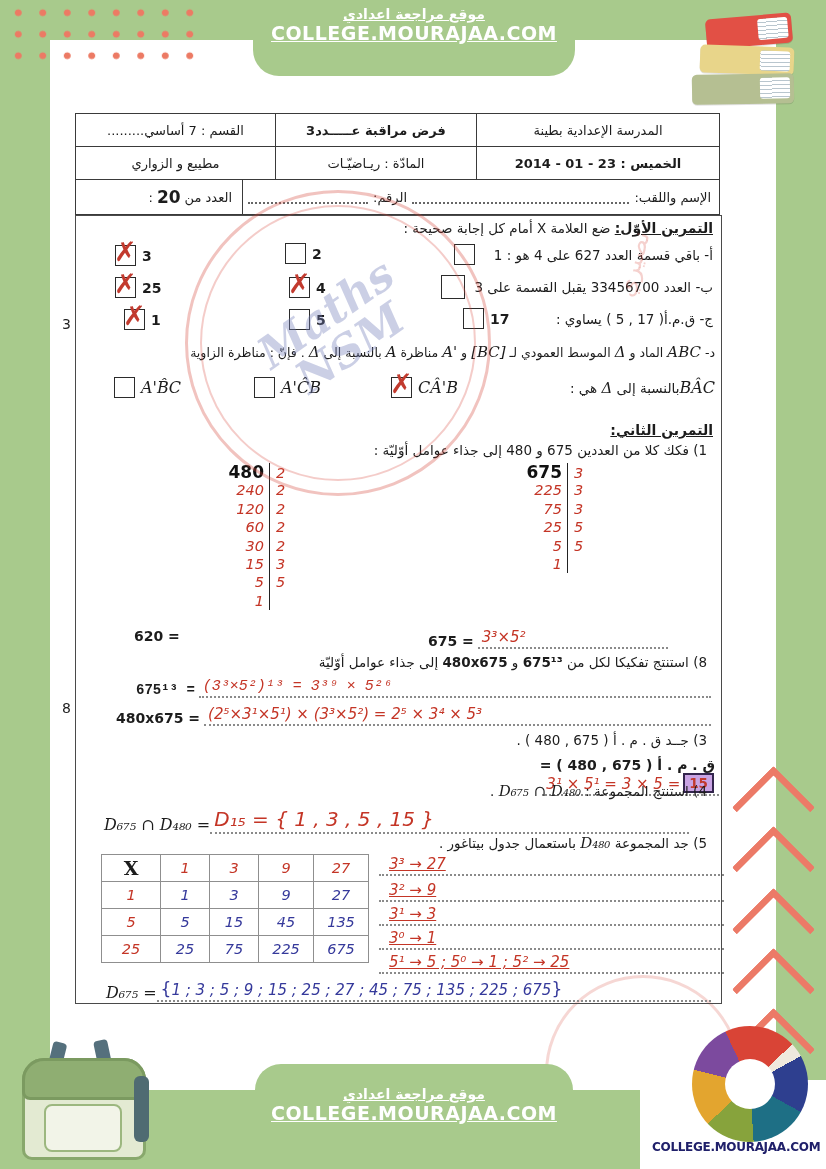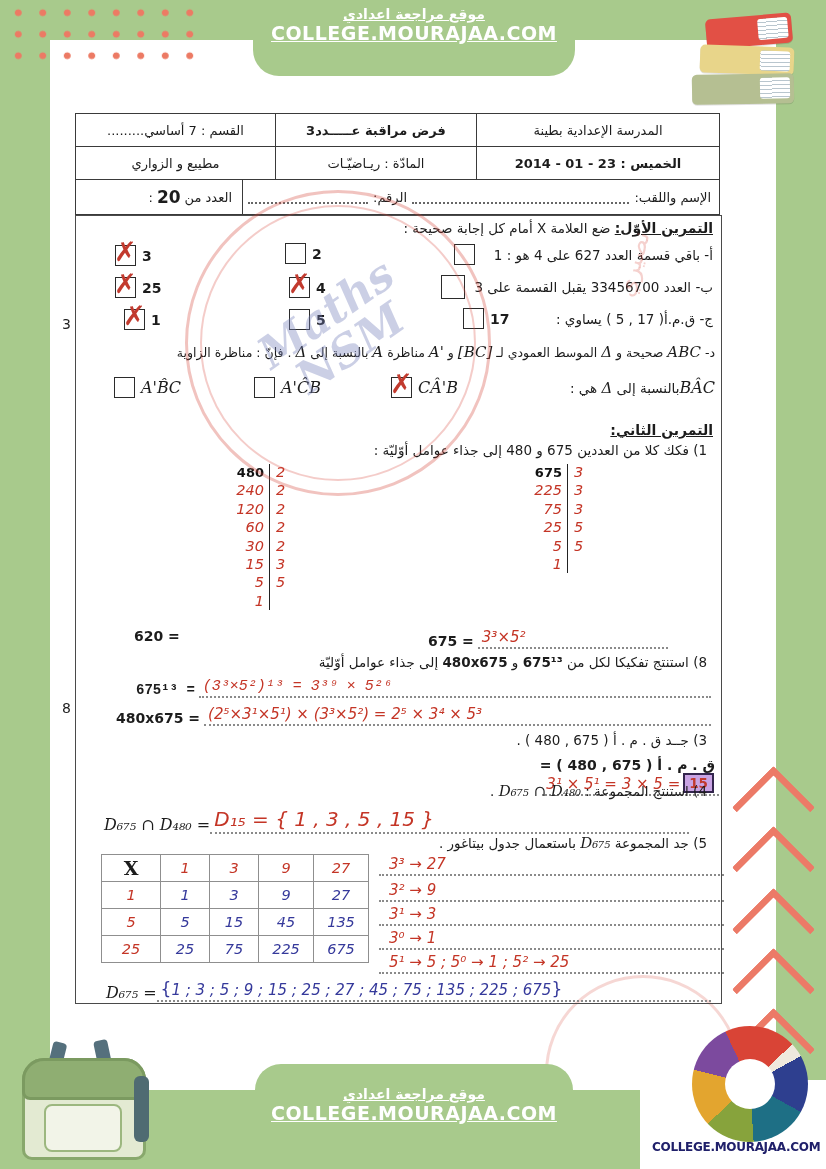--- a/index.html
+++ b/index.html
@@ -49,32 +49,32 @@
   .cb .mark{position:absolute;left:-2px;top:-8px;font-size:27px;line-height:1;color:#c23a2e;
             font-weight:bold;font-style:normal;}
   .opt{display:flex;align-items:center;gap:6px;}
   .opt .olabel{font-weight:bold;font-size:14px;}
   .hwr{color:#c43526;font-style:italic;font-size:14.5px;white-space:nowrap;}
   .hwb{color:#35399b;font-style:italic;font-size:14.5px;white-space:nowrap;}
   .fact .frow{height:18.4px;line-height:18.4px;white-space:nowrap;}
   .fact .fn{display:inline-block;width:42px;text-align:right;padding-right:5px;
             border-right:1.7px solid #222;}
   .fact .fd{padding-left:6px;}
-  .fact .printed{font-style:normal;color:#111;font-weight:bold;font-size:13px;}
+  .fact .printed{font-style:normal;color:#111;font-weight:bold;font-size:17px;}
   .ansline{display:flex;align-items:flex-end;}
   .ansline .plabel{font-weight:bold;font-size:14px;white-space:nowrap;margin-right:4px;}
   .ansline .wrap{flex:1;border-bottom:2px dotted #8a8a8a;display:flex;align-items:flex-end;
                  padding:0 2px 1px 4px;}
   .ansline .spacer{flex:1;}
   .hl{display:inline-block;background:#c9a4e4;border:2px solid #33254d;color:#c23a2e;
       font-weight:bold;font-style:normal;padding:0 4px;margin:0 3px;line-height:16px;}
   .pyt{border-collapse:collapse;}
   .pyt td{border:1px solid #8f8f8f;text-align:center;height:24px;}
   .pyt .corner{font-family:"DejaVu Serif",serif;font-size:19px;font-weight:bold;font-style:normal;}
-  .note{border-bottom:2px dotted #8a8a8a;padding-left:10px;padding-bottom:1px;}
+  .note{border-bottom:2px dotted #8a8a8a;padding-left:10px;padding-bottom:1px;text-decoration:underline;}
   .dset{font-family:"DejaVu Serif",serif;font-style:italic;font-size:16px;white-space:nowrap;}
   .margin-mark{font-size:14px;color:#222;z-index:3;}
   
   .stamp{border-radius:50%;z-index:4;pointer-events:none;}
   .stamp.s1{left:185px;top:190px;width:300px;height:300px;border:3px solid rgba(214,72,60,.33);}
   .stamp.s1 .inner{position:absolute;left:12px;top:12px;right:12px;bottom:12px;border-radius:50%;
                    border:2px solid rgba(214,72,60,.28);}
   .stamp .stext{position:absolute;left:0;top:96px;width:100%;text-align:center;
      font-family:"DejaVu Serif",serif;font-weight:bold;font-style:italic;font-size:44px;
      color:rgba(118,128,186,.38);transform:rotate(-35deg);line-height:.95;}
@@ -219,21 +219,21 @@
     <span class="olabel">5</span>
   </div>
   <div class="opt" style="left:48px;top:93px;">
     <span class="cb">
         <span class="mark">✗</span>
       </span>
     <span class="olabel">1</span>
   </div>
 
   <div class="rtl" style="top:127px;right:6px;width:632px;font-size:12.5px;">
-    <span>د- </span><span class="mth">ABC</span><span> صحيحة و </span><span class="mth">Δ</span><span> الموسط العمودي لـ </span><span class="mth">[BC]</span><span> و </span><span class="mth">A'</span><span> مناظرة </span><span class="mth">A</span><span> بالنسبة إلى </span><span class="mth">Δ</span><span> . فإنّ : مناظرة الزاوية</span>
+    <span>د- </span><span class="mth">ABC</span><span> الماد و </span><span class="mth">Δ</span><span> الموسط العمودي لـ </span><span class="mth">[BC]</span><span> و </span><span class="mth">A'</span><span> مناظرة </span><span class="mth">A</span><span> بالنسبة إلى </span><span class="mth">Δ</span><span> . فإنّ : مناظرة الزاوية</span>
   </div>
   <div class="rtl" style="top:162px;right:6px;">
     <span class="mth" style="font-size:16px;">BÂC</span><span>بالنسبة إلى </span><span class="mth">Δ</span><span> هي :</span>
   </div>
   <div class="opt" style="left:315px;top:161px;">
     <span class="cb">
         <span class="mark">✗</span>
       </span>
     <span class="mth" style="font-size:16px;">CÂ'B</span>
   </div>
@@ -327,21 +327,21 @@
   <div class="ansline" style="left:28px;top:591px;width:585px;">
     <span class="dset">D₆₇₅ ∩ D₄₈₀ =</span>
     <span class="wrap">
         <span class="hwr" style="font-size:20px;">D₁₅ = { 1 , 3 , 5 , 15 }</span>
         <span class="spacer"></span>
       </span>
   </div>
 
   <div class="rtl" style="top:618px;right:14px;">
     <span>5) جد المجموعة</span>
-    <span class="dset" style="font-size:15px;">D₆₇₅</span>
+    <span class="dset" style="font-size:15px;">D₄₈₀</span>
     <span>باستعمال جدول بيتاغور .</span>
   </div>
 
   <table class="pyt" style="position:absolute;left:25px;top:638px;">
     <tbody>
         <tr>
       <td style="width:56px;" class="corner">X</td>
       <td style="width:46px;" class="hwr">1</td>
       <td style="width:46px;" class="hwr">3</td>
       <td style="width:52px;" class="hwr">9</td>

